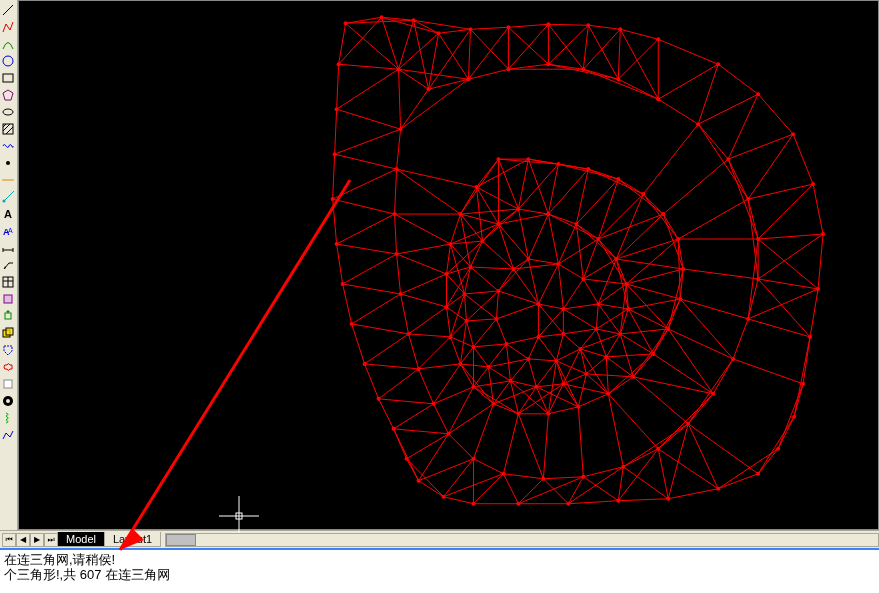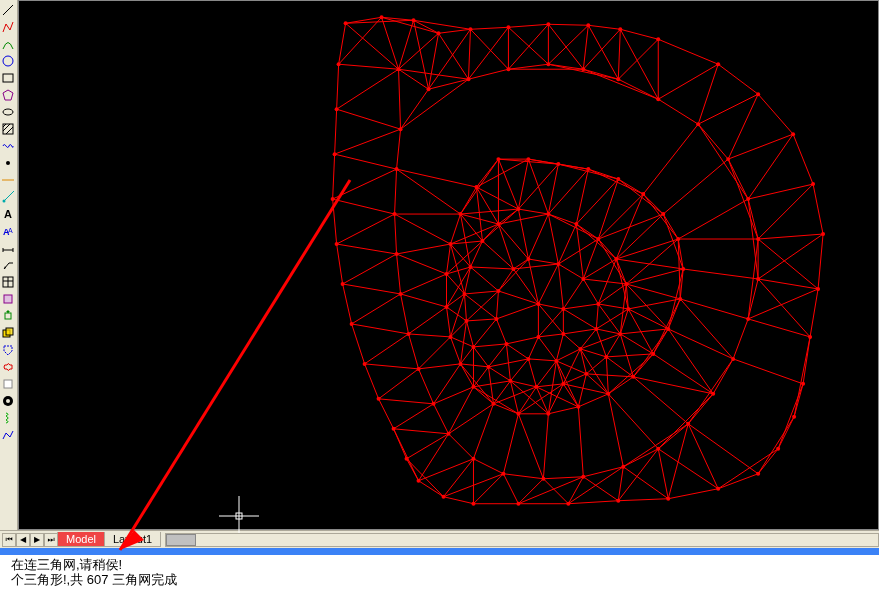--- a/index.html
+++ b/index.html
@@ -8,24 +8,24 @@
 .left-toolbar { width: 18px; background: #ece9d8; border-right: 1px solid #aca899; display: flex; flex-direction: column; gap: 1px; padding-top: 2px; }
 .tool-btn { width: 16px; height: 16px; background: #ece9d8; border: 1px solid transparent; display: flex; align-items: center; justify-content: center; cursor: pointer; }
 .tool-btn svg { display: block; }
 .viewport { flex: 1; background: #000; position: relative; border: 1px solid #888; }
 .mesh-svg { position: absolute; top: 0; left: 0; width: 100%; height: 100%; }
 .crosshair { position: absolute; left: 200px; top: 495px; pointer-events: none; }
 .crosshair line { stroke: #fff; stroke-width: 1; }
 .tabs-row { display: flex; align-items: center; height: 18px; background: #ece9d8; border-top: 1px solid #aca899; padding-left: 2px; }
 .nav-btn { width: 14px; height: 14px; background: #ece9d8; border: 1px solid #aca899; display: flex; align-items: center; justify-content: center; cursor: pointer; font-size: 8px; }
 .tab { padding: 1px 8px; background: #ece9d8; border: 1px solid #aca899; border-top: none; font-size: 11px; cursor: pointer; margin-left: -1px; }
-.tab.active { background: #ef4444; color: #fff; }
+.tab.active { background: #000000; color: #fff; }
 .scrollbar-h { flex: 1; height: 14px; background: #ece9d8; border: 1px solid #aca899; margin-left: 4px; position: relative; }
 .scroll-thumb { position: absolute; left: 0; top: 0; width: 30px; height: 100%; background: #c0c0c0; border: 1px solid #888; }
-.command-area { background: #fff; border-top: 7px solid #3b82f6; padding: 2px 11px; height: 45px; overflow: hidden; }
+.command-area { background: #fff; border-top: 2px solid #3b82f6; padding: 2px 4px; height: 45px; overflow: hidden; }
 .cmd-line { font-size: 13px; line-height: 15px; color: #000; white-space: nowrap; }
 .arrow-annotation { position: absolute; pointer-events: none; z-index: 10; }
 </style>
 </head>
 <body>
 
 <div class="main-container">
   <div class="left-toolbar">
     <div class="tool-btn">
         <svg width="12" height="12">
@@ -332,20 +332,20 @@
   <div class="tab active">Model</div>
   <div class="tab">Layout1</div>
   <div class="scrollbar-h">
       <div class="scroll-thumb"></div>
     </div>
 </div>
 
 <div class="command-area">
   <div class="cmd-line">在连三角网,请稍侯!</div>
   <div class="cmd-line">
-    <span>个三角形!,共 </span><span>607</span><span> 三角网完成</span>
+    <span>个三角形!,共 </span><span>607</span><span> 在连三角网</span>
   </div>
 </div>
 
 <svg class="arrow-annotation" style="left:100px; top:170px;" width="260" height="400">
   <line x1="250" y1="10" x2="20" y2="380" stroke="#ff0000" stroke-width="3"></line>
   <polygon points="20,380 34,360 44,370" fill="#ff0000"></polygon>
 </svg>
 
 </body></html>

